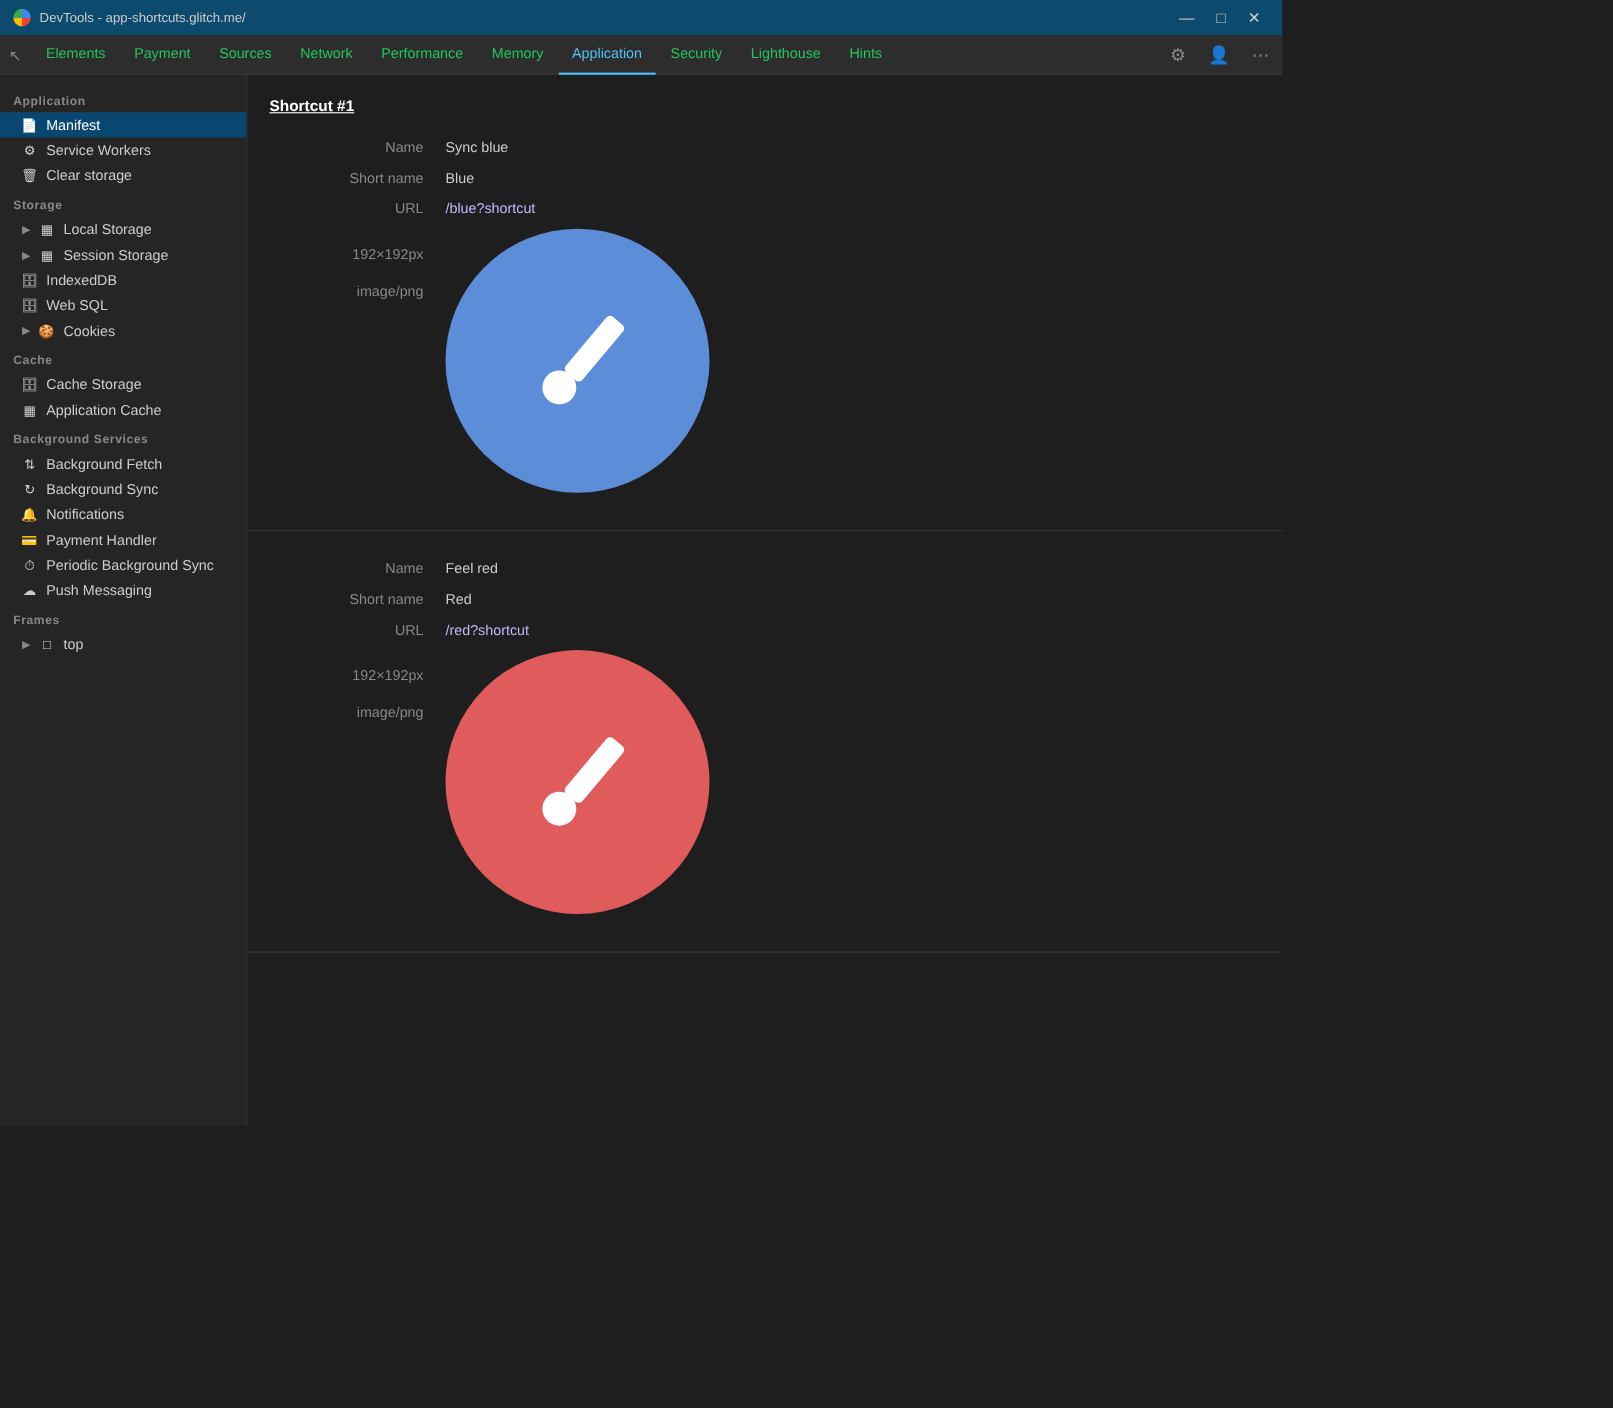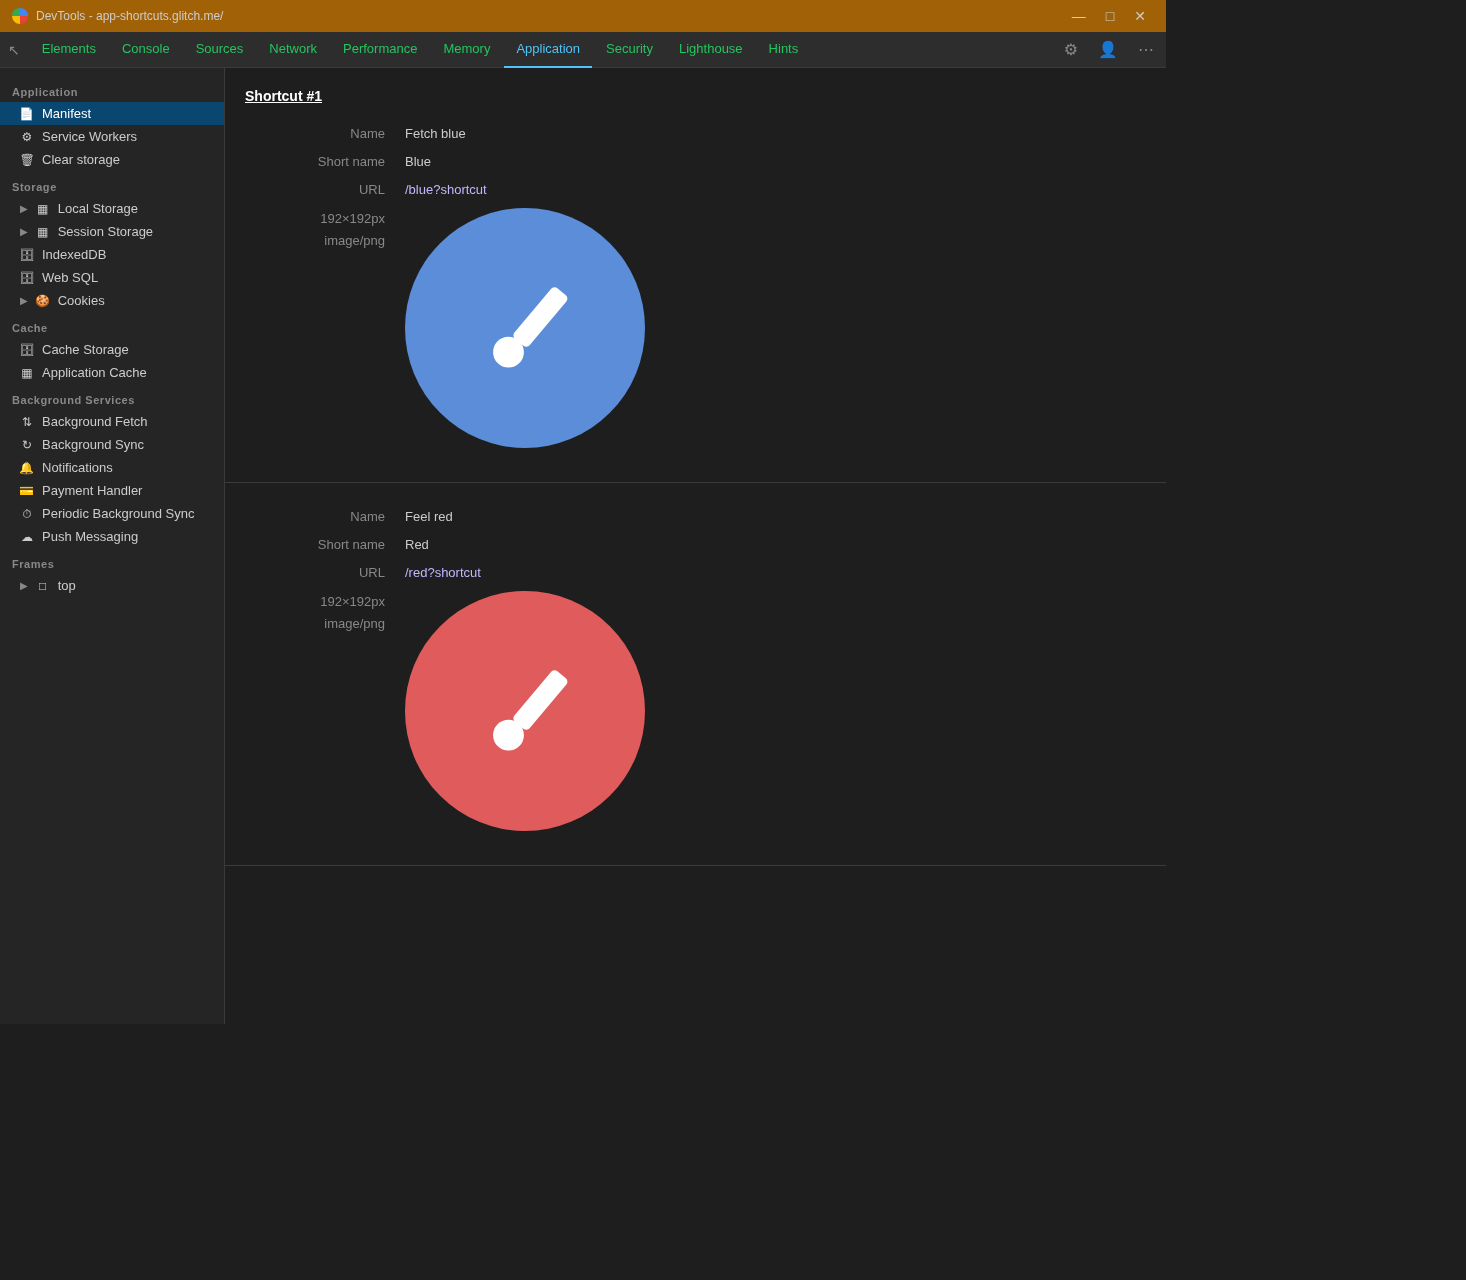--- a/index.html
+++ b/index.html
@@ -10,21 +10,21 @@
       font-size: 13px;
       width: 1166px;
       height: 1024px;
       overflow: hidden;
       display: flex;
       flex-direction: column;
     }
 
     
     .titlebar {
-      background: #a16207;
+      background: #0c4a6e;
       display: flex;
       align-items: center;
       padding: 0 12px;
       height: 32px;
       flex-shrink: 0;
       gap: 8px;
     }
     .titlebar-icon {
       width: 16px; height: 16px;
       background: conic-gradient(#4285f4 0deg 90deg, #ea4335 90deg 180deg, #fbbc05 180deg 270deg, #34a853 270deg 360deg);
@@ -194,20 +194,21 @@
     .image-labels {
       width: 160px;
       flex-shrink: 0;
       text-align: right;
       padding-right: 20px;
     }
     .image-label-line {
       color: #888;
       font-size: 13px;
       line-height: 22px;
+      margin-top: 12px;
     }
     .image-container {
       width: 240px;
       height: 240px;
       border-radius: 50%;
       display: flex;
       align-items: center;
       justify-content: center;
       flex-shrink: 0;
       position: relative;
@@ -244,21 +245,21 @@
     <button class="win-ctrl close">✕</button>
   </div>
 </div>
 
 <div class="tabbar">
   <span class="tabbar-cursor">↖</span>
   <div class="tab">
     <span>Elements</span>
   </div>
   <div class="tab">
-    <span>Console</span>
+    <span>Payment</span>
   </div>
   <div class="tab">
     <span>Sources</span>
   </div>
   <div class="tab">
     <span>Network</span>
   </div>
   <div class="tab">
     <span>Performance</span>
   </div>
@@ -378,21 +379,21 @@
 
   </div>
 
   <div class="content">
 
     <div class="shortcut-section">
       <div class="shortcut-title">Shortcut #1</div>
 
       <div class="shortcut-row">
         <span class="shortcut-row-label">Name</span>
-        <span class="shortcut-row-value">Fetch blue</span>
+        <span class="shortcut-row-value">Sync blue</span>
       </div>
       <div class="shortcut-row">
         <span class="shortcut-row-label">Short name</span>
         <span class="shortcut-row-value">Blue</span>
       </div>
       <div class="shortcut-row">
         <span class="shortcut-row-label">URL</span>
         <a class="shortcut-row-value link" href="#">/blue?shortcut</a>
       </div>
 

